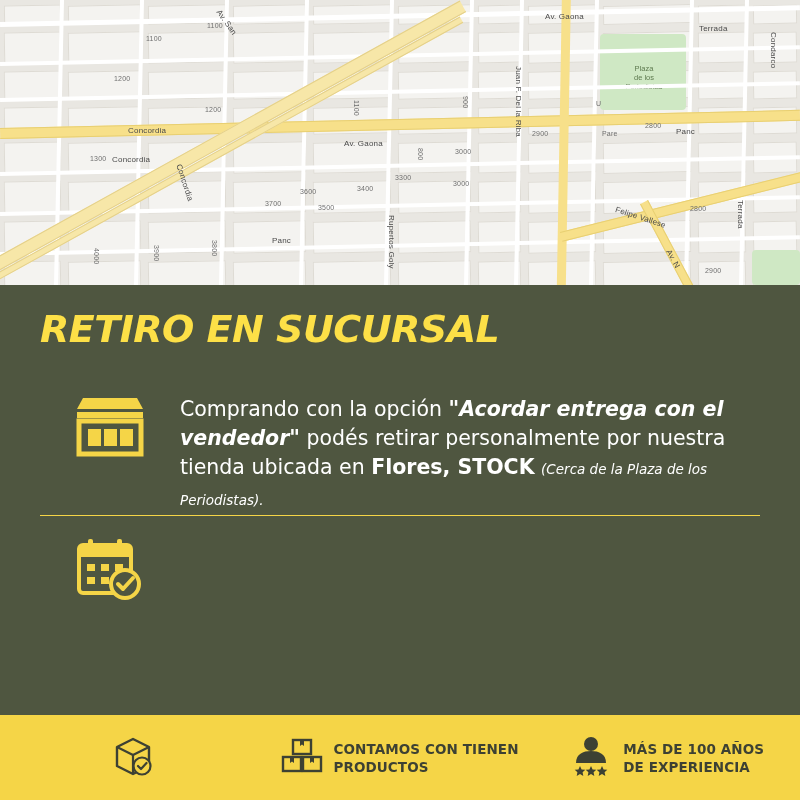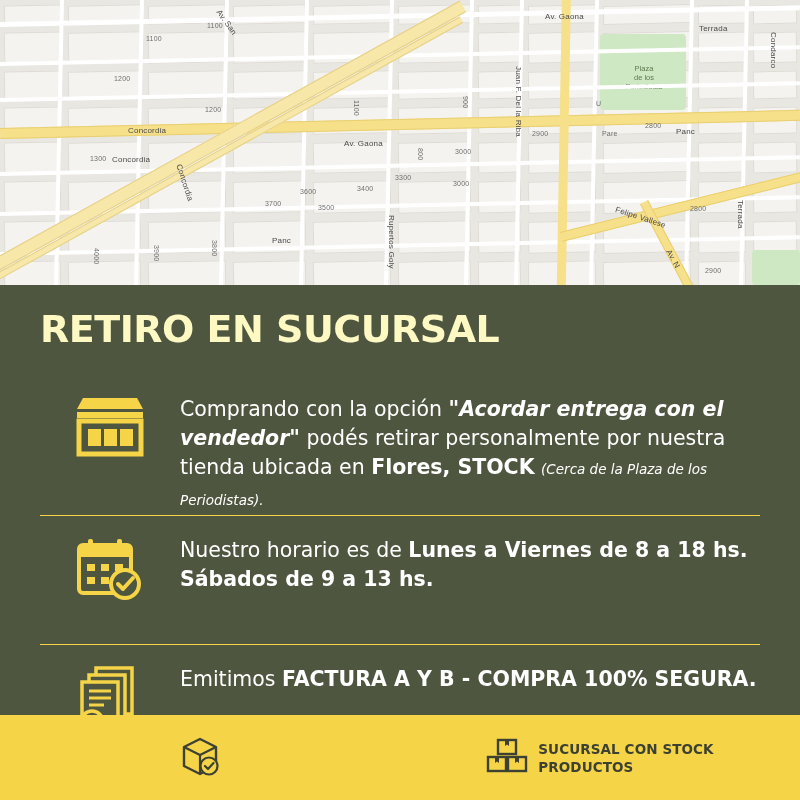--- a/index.html
+++ b/index.html
@@ -88,23 +88,24 @@
     position: absolute;
     left: 0; top: 285px;
     width: 800px; height: 430px;
     background: #4f5640;
   }
   .panel-title {
     position: absolute;
     left: 40px; top: 22px;
     font-size: 38px;
     font-weight: bold;
-    color: #fef9c3;
+    color: #fde047;
     letter-spacing: -0.5px;
     font-family: "DejaVu Sans", sans-serif;
+    font-style: italic;
   }
 
   .rows {
     position: absolute;
     left: 40px; top: 90px;
     width: 720px;
   }
   .row {
     position: relative;
     display: flex;
@@ -361,38 +362,22 @@
             <rect x="42" y="3" width="5" height="12" rx="2" fill="#f5d547"></rect>
             <rect x="12" y="28" width="8" height="7" fill="#f5d547"></rect>
             <rect x="26" y="28" width="8" height="7" fill="#f5d547"></rect>
             <rect x="40" y="28" width="8" height="7" fill="#f5d547"></rect>
             <rect x="12" y="41" width="8" height="7" fill="#f5d547"></rect>
             <rect x="26" y="41" width="8" height="7" fill="#f5d547"></rect>
             <circle cx="50" cy="48" r="14" fill="#4f5640" stroke="#f5d547" stroke-width="4"></circle>
             <path d="M43 48 L48 53 L58 42" stroke="#f5d547" stroke-width="4" fill="none" stroke-linecap="round" stroke-linejoin="round"></path>
           </svg>
         </div>
-        <div class="row-text">Nuestro horario es de <b>Lunes a Viernes de 8 a 18 hs. Sábados de 9 a 13 hs.</b></div>
       </div>
 
-      <div class="row">
-        <div class="row-icon">
-          <svg width="64" height="70" viewBox="0 0 64 70" fill="none">
-            <rect x="18" y="3" width="36" height="46" fill="none" stroke="#f5d547" stroke-width="3.5"></rect>
-            <rect x="11" y="10" width="36" height="46" fill="#4f5640" stroke="#f5d547" stroke-width="3.5"></rect>
-            <rect x="4" y="17" width="36" height="46" fill="#4f5640" stroke="#f5d547" stroke-width="3.5"></rect>
-            <line x1="11" y1="26" x2="33" y2="26" stroke="#f5d547" stroke-width="3"></line>
-            <line x1="11" y1="33" x2="33" y2="33" stroke="#f5d547" stroke-width="3"></line>
-            <line x1="11" y1="40" x2="26" y2="40" stroke="#f5d547" stroke-width="3"></line>
-            <circle cx="14" cy="57" r="11" fill="#4f5640" stroke="#f5d547" stroke-width="3.5"></circle>
-            <text x="14" y="62" font-size="14" font-family="DejaVu Sans, sans-serif" font-weight="bold" fill="#f5d547" text-anchor="middle">$</text>
-          </svg>
-        </div>
-        <div class="row-text">Emitimos <b>FACTURA A Y B - COMPRA 100% SEGURA.</b></div>
-      </div>
 
     </div>
   </div>
 
   <div class="footer">
 
     <div class="foot-item">
       <span>
         <svg width="40" height="42" viewBox="0 0 40 42" fill="none">
           <path d="M4 12 L20 4 L36 12 L36 31 L20 39 L4 31 Z" fill="none" stroke="#3d4133" stroke-width="2.4" stroke-linejoin="round"></path>
@@ -409,20 +394,35 @@
         <svg width="42" height="40" viewBox="0 0 42 40" fill="none">
           <rect x="12" y="4" width="18" height="14" fill="none" stroke="#3d4133" stroke-width="2.4"></rect>
           <path d="M19 4 L19 10 L21 8.5 L23 10 L23 4" fill="#3d4133"></path>
           <rect x="2" y="21" width="18" height="14" fill="none" stroke="#3d4133" stroke-width="2.4"></rect>
           <path d="M9 21 L9 27 L11 25.5 L13 27 L13 21" fill="#3d4133"></path>
           <rect x="22" y="21" width="18" height="14" fill="none" stroke="#3d4133" stroke-width="2.4"></rect>
           <path d="M29 21 L29 27 L31 25.5 L33 27 L33 21" fill="#3d4133"></path>
         </svg>
       </span>
       <span class="foot-label">
-        <span>SUCURSAL CON STOCK</span><br>
+        <span>CONTAMOS CON TIENEN</span><br>
         <span>PRODUCTOS</span>
       </span>
     </div>
 
+    <div class="foot-item">
+      <span>
+        <svg width="44" height="42" viewBox="0 0 44 42" fill="none">
+          <circle cx="22" cy="9" r="7" fill="#3d4133"></circle>
+          <path d="M7 28 C7 19 14 16 22 16 C30 16 37 19 37 28 Z" fill="#3d4133"></path>
+          <path d="M11 31 l1.6 3.4 3.7.4 -2.7 2.5 .7 3.6 -3.3-1.8 -3.3 1.8 .7-3.6 -2.7-2.5 3.7-.4z" fill="#3d4133"></path>
+          <path d="M22 31 l1.6 3.4 3.7.4 -2.7 2.5 .7 3.6 -3.3-1.8 -3.3 1.8 .7-3.6 -2.7-2.5 3.7-.4z" fill="#3d4133"></path>
+          <path d="M33 31 l1.6 3.4 3.7.4 -2.7 2.5 .7 3.6 -3.3-1.8 -3.3 1.8 .7-3.6 -2.7-2.5 3.7-.4z" fill="#3d4133"></path>
+        </svg>
+      </span>
+      <span class="foot-label">
+        <span>MÁS DE 100 AÑOS</span><br>
+        <span>DE EXPERIENCIA</span>
+      </span>
+    </div>
 
   </div>
 </div>
 
 </body></html>

